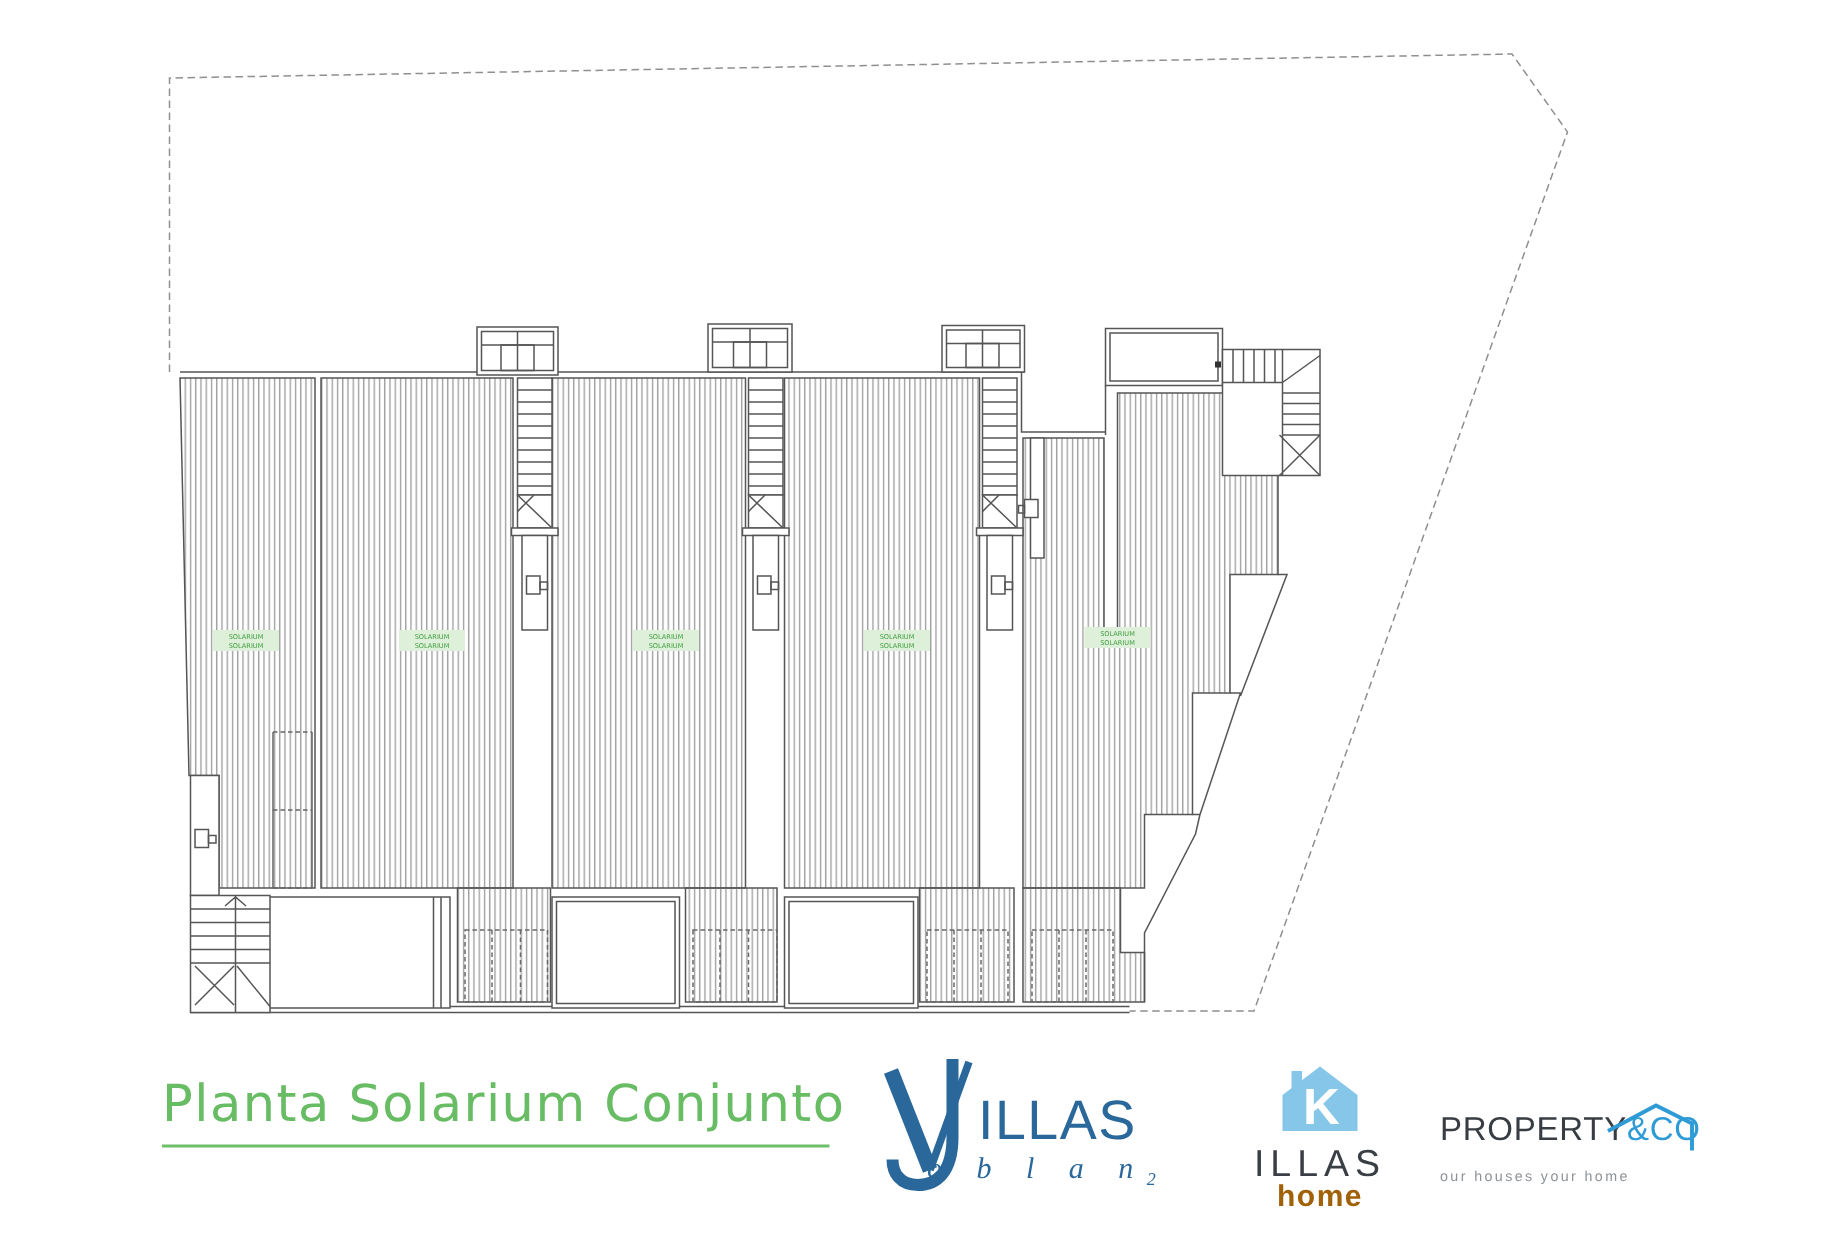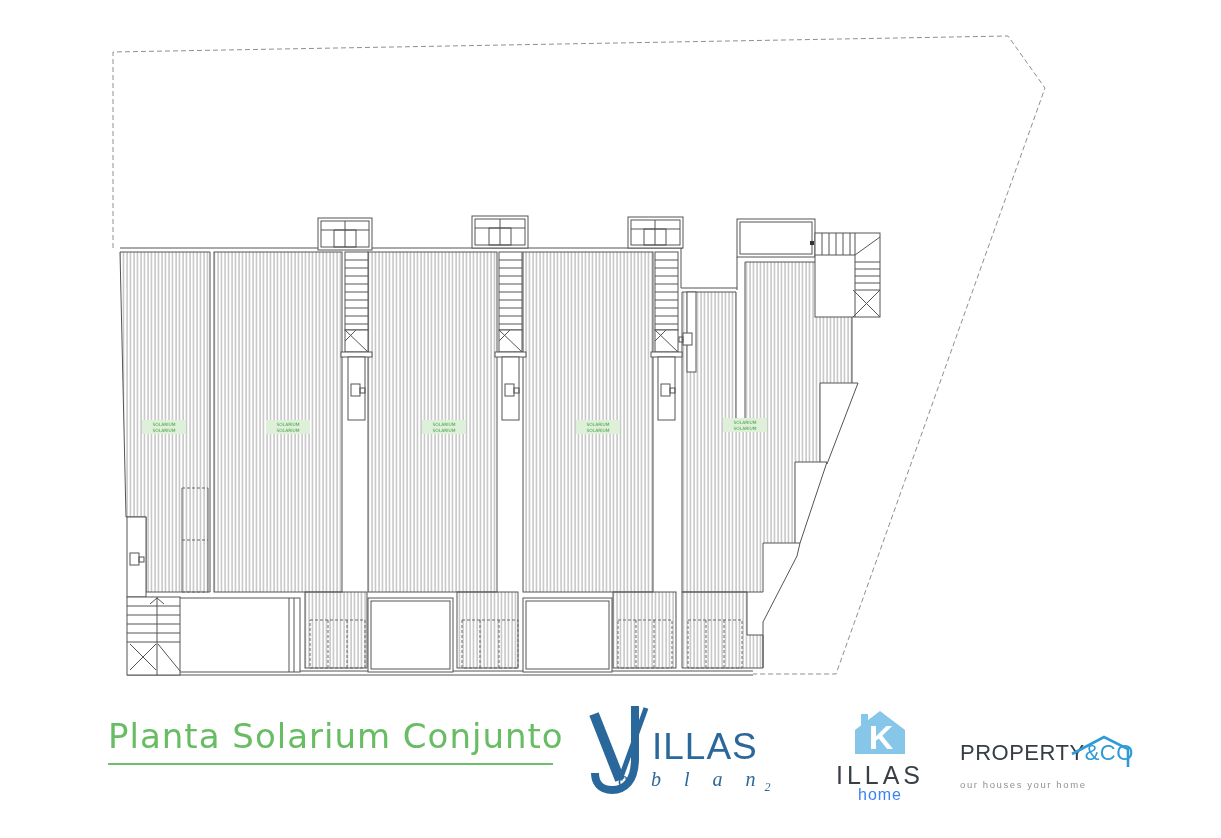--- a/index.html
+++ b/index.html
@@ -13,21 +13,21 @@
   
   .joblan{position:absolute;left:588px;top:698px;width:175px;height:105px;}
   .joblan .illas{position:absolute;left:64px;top:28px;font-size:37px;color:#2a689b;
                  letter-spacing:1px;font-weight:400;}
   .joblan .oblan{position:absolute;left:30px;top:70px;font-size:20px;font-style:italic;
                  font-family:"Liberation Serif", serif;color:#2a689b;letter-spacing:9px;white-space:nowrap;}
   .joblan .oblan-sub{font-size:12px;vertical-align:sub;letter-spacing:0;}
   
   .kines{position:absolute;left:828px;top:708px;width:104px;text-align:center;}
   .kines .kines-name{font-size:25px;letter-spacing:4px;color:#3a3f45;font-weight:500;margin-top:1px;}
-  .kines .kines-sub{font-size:16px;color:#3b82f6;letter-spacing:1px;margin-top:-4px;}
+  .kines .kines-sub{font-size:20px;color:#a16207;letter-spacing:1px;margin-top:-4px;font-weight:bold;}
   
   .pco{position:absolute;left:960px;top:740px;width:185px;}
   .pco .row{position:relative;font-size:22px;font-weight:500;letter-spacing:.5px;white-space:nowrap;}
   .pco .p-main{color:#373d43;}
   .pco .p-accent{color:#2e9bd6;margin-top:24px;}
   .pco .roof{position:absolute;left:110px;top:-14px;}
   .pco .tagline{font-size:9.5px;letter-spacing:1.6px;color:#8d9297;margin-top:13px;}
 </style>
 </head>
 <body>

